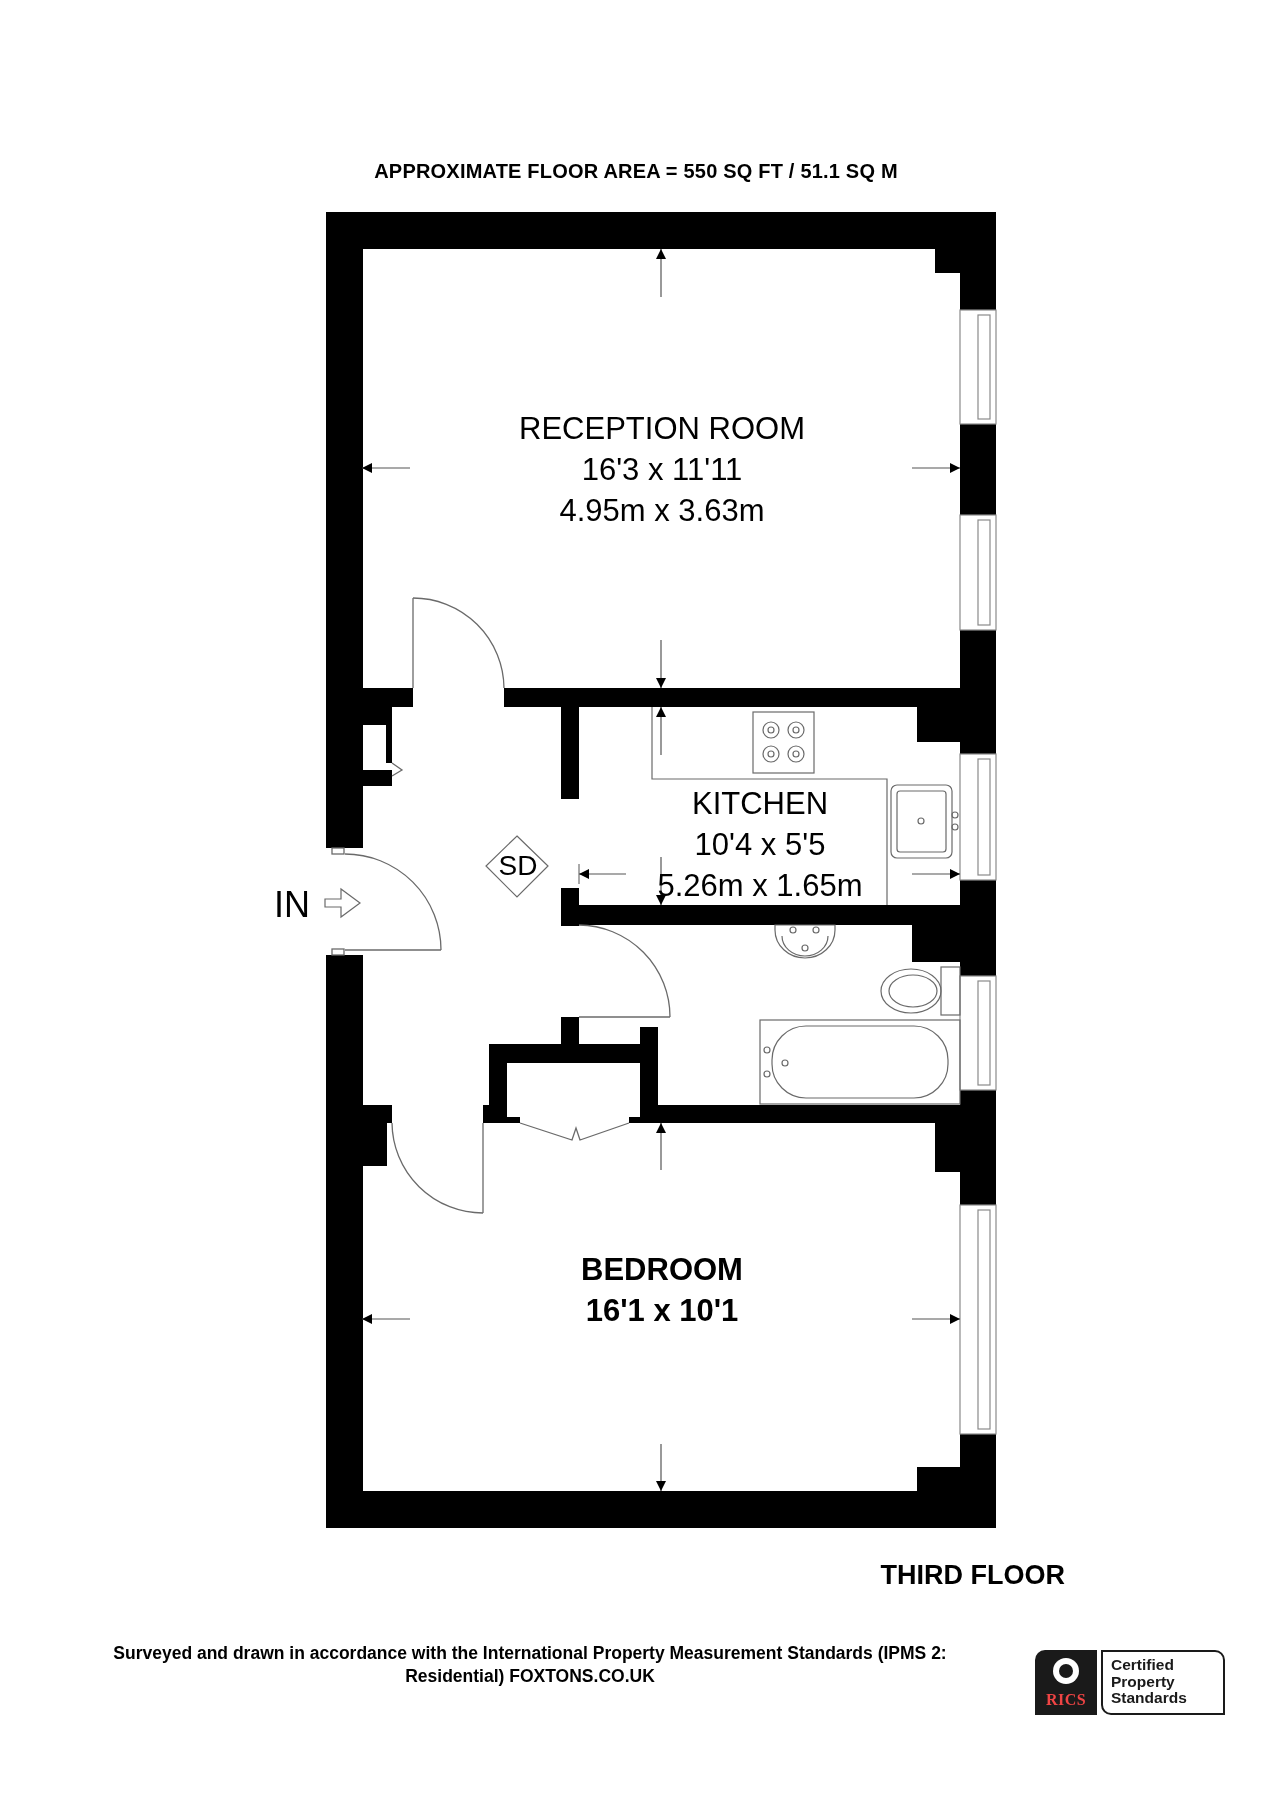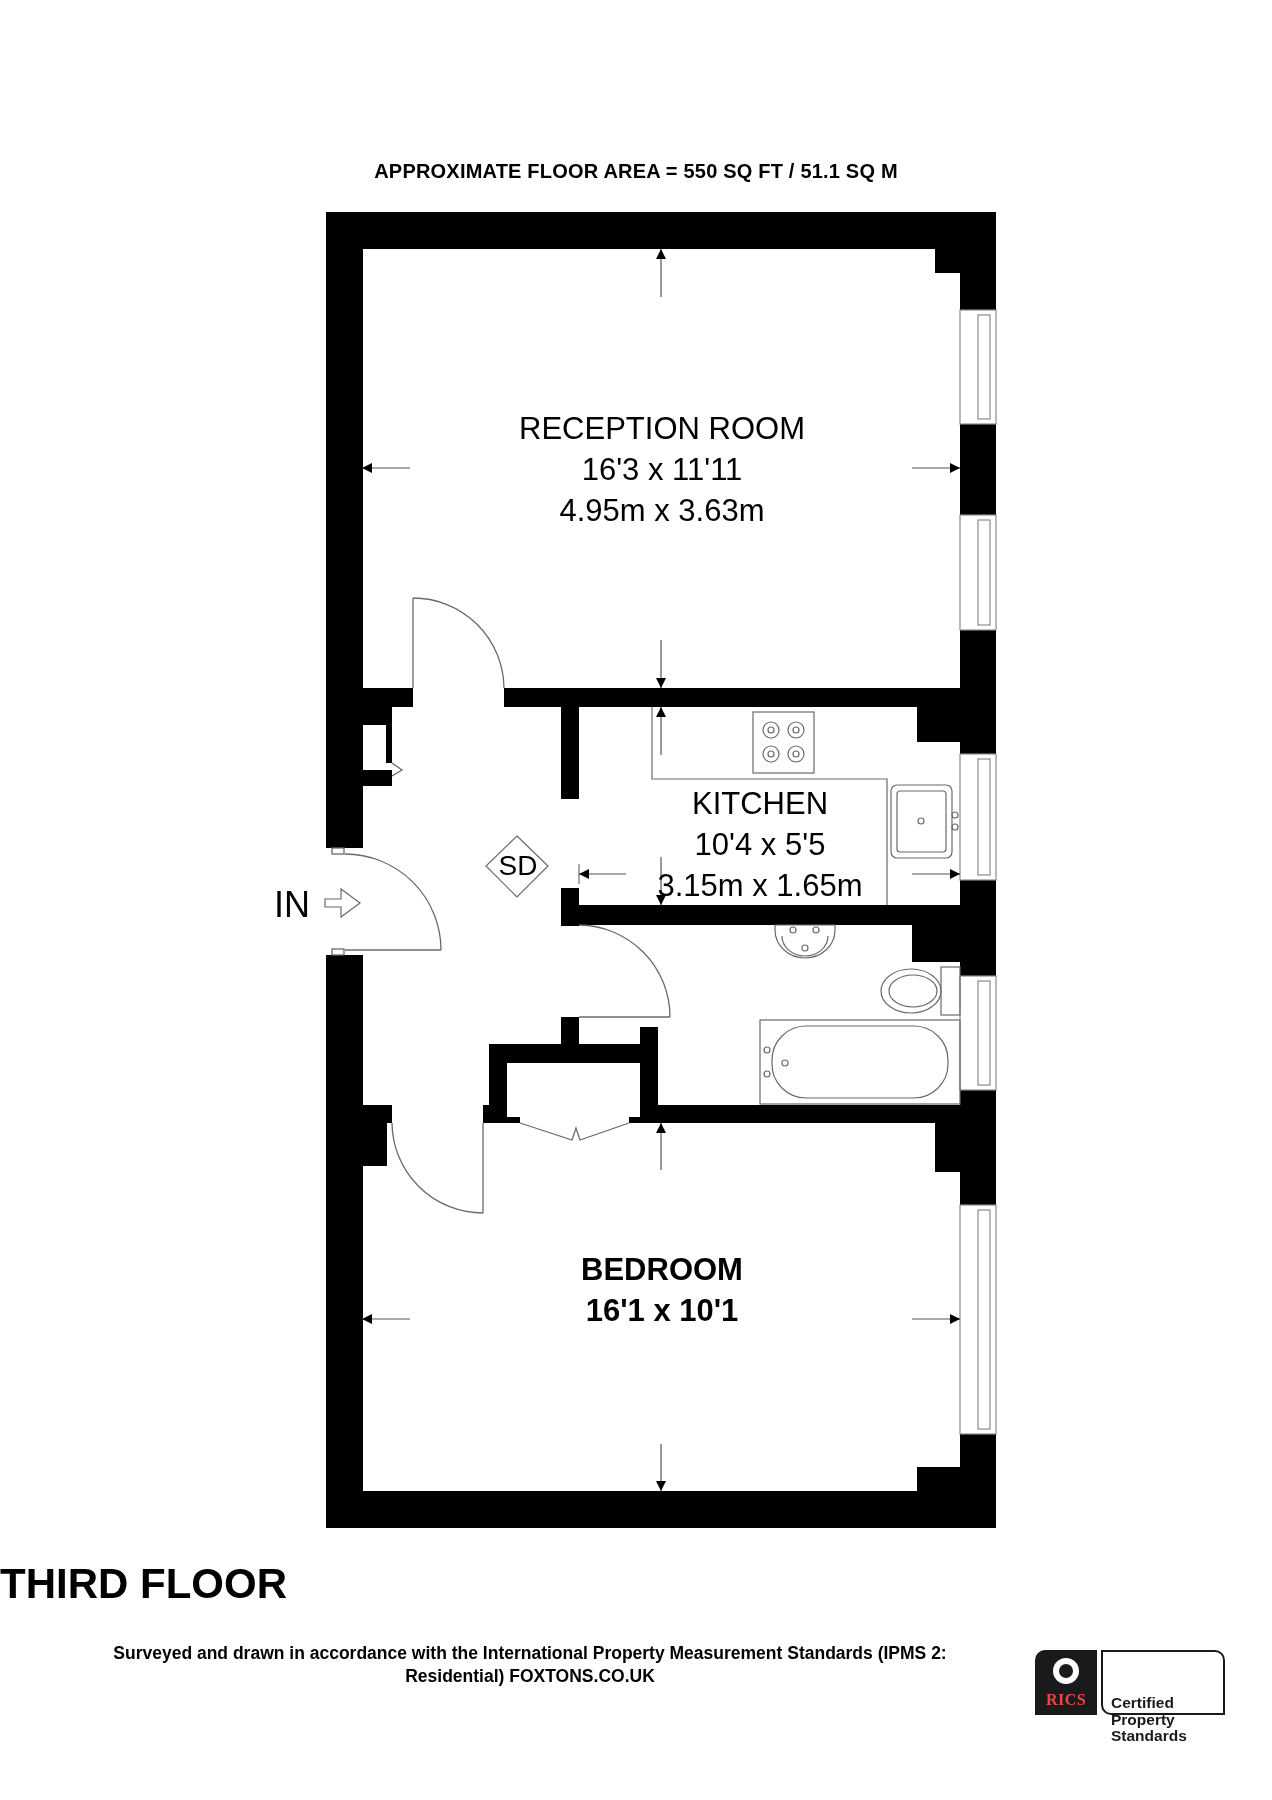--- a/index.html
+++ b/index.html
@@ -1,30 +1,30 @@
 <!DOCTYPE html>
 <html><head>
 <meta charset="utf-8">
 <style>
   html, body { margin:0; padding:0; background:#ffffff; }
   body { width:1272px; height:1800px; position:relative; overflow:hidden; font-family:"Liberation Sans", sans-serif; color:#000; }
   .abs { position:absolute; }
   .title { left:0; width:1272px; top:116px; text-align:center; font-weight:bold; font-size:20px; letter-spacing:0.2px;margin-top:44px; }
   svg.plan { position:absolute; left:0; top:0; }
   .room-label { position:absolute; text-align:center; font-size:31px; line-height:41px; white-space:nowrap; }
-  .floor-name { left:0; width:1065px; top:1560px; text-align:left; font-weight:bold; font-size:42px; }
+  .floor-name { left:0; width:1065px; top:1560px; text-align:right; font-weight:bold; font-size:27px; }
   .footer { left:30px; width:1000px; top:1642px; text-align:center; font-weight:bold; font-size:17.5px; line-height:23px; }
   .in-label { left:274px; top:884px; font-size:36px; }
   .sd-label { left:493px; top:850px; font-size:28px; width:50px; text-align:center; }
   .rics-box { left:1035px; top:1650px; width:62px; height:65px; background:#1a1a1a; border-radius:10px 0 0 0; color:#ef4444; }
   .rics-text { position:absolute; left:0; width:62px; bottom:6px; text-align:center; font-family:"Liberation Serif", serif; font-weight:bold; font-size:16px; letter-spacing:0.5px; }
   .rics-lion { position:absolute; left:18px; top:8px; width:26px; height:26px; border-radius:50%; background:#fff; }
   .rics-lion::after { content:""; position:absolute; left:6px; top:6px; width:14px; height:14px; border-radius:50%; background:#1a1a1a; }
   .cpm-box { left:1101px; top:1650px; width:120px; height:61px; border:2px solid #1a1a1a; border-radius:0 10px 0 10px; }
-  .cpm-text { position:absolute; left:8px; top:5px; font-weight:bold; font-size:15.5px; line-height:16.5px; color:#1a1a1a;margin-top:38px; }
+  .cpm-text { position:absolute; left:8px; top:5px; font-weight:bold; font-size:15.5px; line-height:16.5px; color:#1a1a1a; }
 </style>
 </head>
 <body>
 
 <div class="abs title">APPROXIMATE FLOOR AREA = 550 SQ FT / 51.1 SQ M</div>
 
 <svg class="plan" width="1272" height="1800" viewBox="0 0 1272 1800" xmlns="http://www.w3.org/2000/svg">
   <defs>
     <marker id="ah" viewBox="0 0 10 10" refX="10" refY="5" markerWidth="10" markerHeight="16" markerUnits="userSpaceOnUse" orient="auto">
       <path d="M0,0 L10,5 L0,10 z" fill="#000"></path>
@@ -181,21 +181,21 @@
 
 <div class="room-label" style="left:462px; width:400px; top:408px;">
   <div>RECEPTION ROOM</div>
   <div>16'3 x 11'11</div>
   <div>4.95m x 3.63m</div>
 </div>
 
 <div class="room-label" style="left:560px; width:400px; top:783px; background:transparent;">
   <div>KITCHEN</div>
   <div>10'4 x 5'5</div>
-  <div>3.15m x 1.65m</div>
+  <div>5.26m x 1.65m</div>
 </div>
 
 <div class="room-label" style="left:462px; width:400px; top:1249px;font-weight:bold;">
   <div>BEDROOM</div>
   <div>16'1 x 10'1</div>
 </div>
 
 <div class="abs in-label">IN</div>
 <div class="abs sd-label">SD</div>
 

